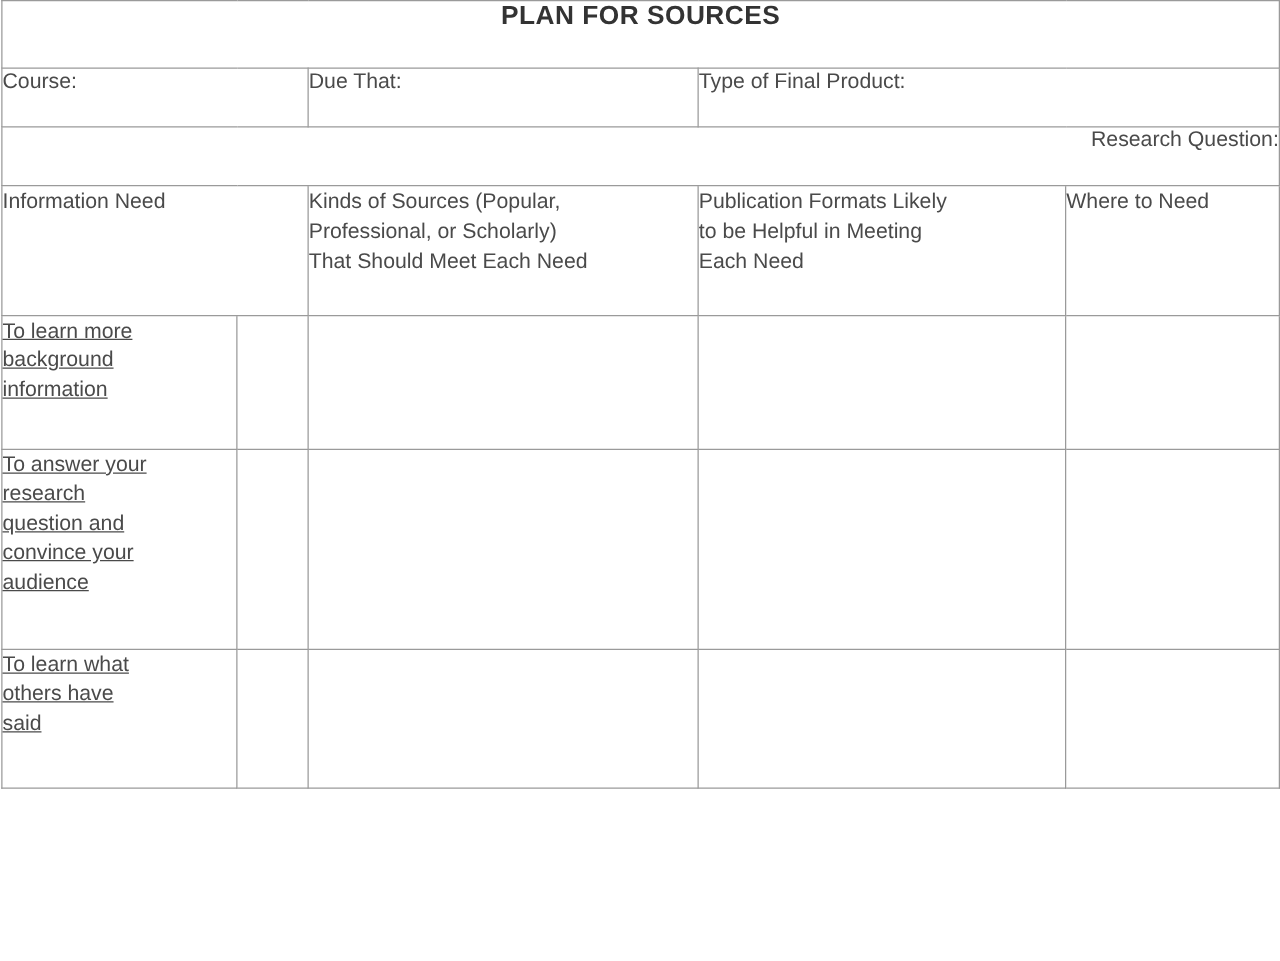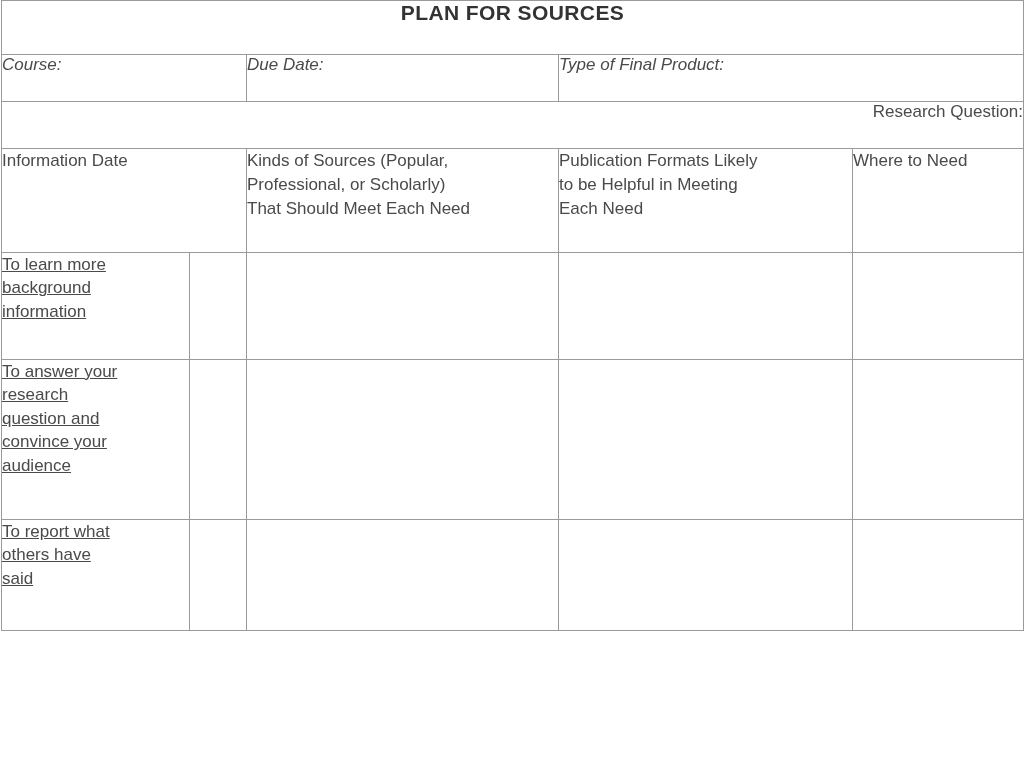--- a/index.html
+++ b/index.html
@@ -51,21 +51,20 @@
     color: #333333;
     letter-spacing: 0.4px;
     line-height: 1.1;
   }
 
   
   .meta-cell {
     height: 46px;
     vertical-align: middle;
     padding: 0 0 0 12px;
-    font-style: italic;
   }
   .meta-text {
     font-size: 17px;
     color: #4a4a4a;
     line-height: 1.2;
   }
 
   
   .rq-cell {
     height: 46px;
@@ -134,36 +133,36 @@
         <td class="title-cell" colspan="5">
           <div class="title-text">PLAN FOR SOURCES</div>
         </td>
       </tr>
 
       <tr>
         <td class="meta-cell" colspan="2">
           <div class="meta-text">Course:</div>
         </td>
         <td class="meta-cell">
-          <div class="meta-text">Due Date:</div>
+          <div class="meta-text">Due That:</div>
         </td>
         <td class="meta-cell" colspan="2">
           <div class="meta-text">Type of Final Product:</div>
         </td>
       </tr>
 
       <tr>
         <td class="rq-cell" colspan="5">
           <div class="rq-text">Research Question:</div>
         </td>
       </tr>
 
       <tr>
         <td class="colhead-cell" colspan="2">
-          <div class="colhead-text">Information Date</div>
+          <div class="colhead-text">Information Need</div>
         </td>
         <td class="colhead-cell">
           <div class="colhead-text">Kinds of Sources (Popular,
 Professional, or Scholarly)
 That Should Meet Each Need</div>
         </td>
         <td class="colhead-cell">
           <div class="colhead-text">Publication Formats Likely
 to be Helpful in Meeting
 Each Need</div>
@@ -210,21 +209,21 @@
         <td class="blank-cell">
           <span class="blank-inner"></span>
         </td>
         <td class="blank-cell">
           <span class="blank-inner"></span>
         </td>
       </tr>
 
       <tr style="height:111px">
         <td class="need-cell">
-          <div class="need-text">To report what
+          <div class="need-text">To learn what
 others have
 said</div>
         </td>
         <td class="blank-cell">
           <span class="blank-inner"></span>
         </td>
         <td class="blank-cell">
           <span class="blank-inner"></span>
         </td>
         <td class="blank-cell">

